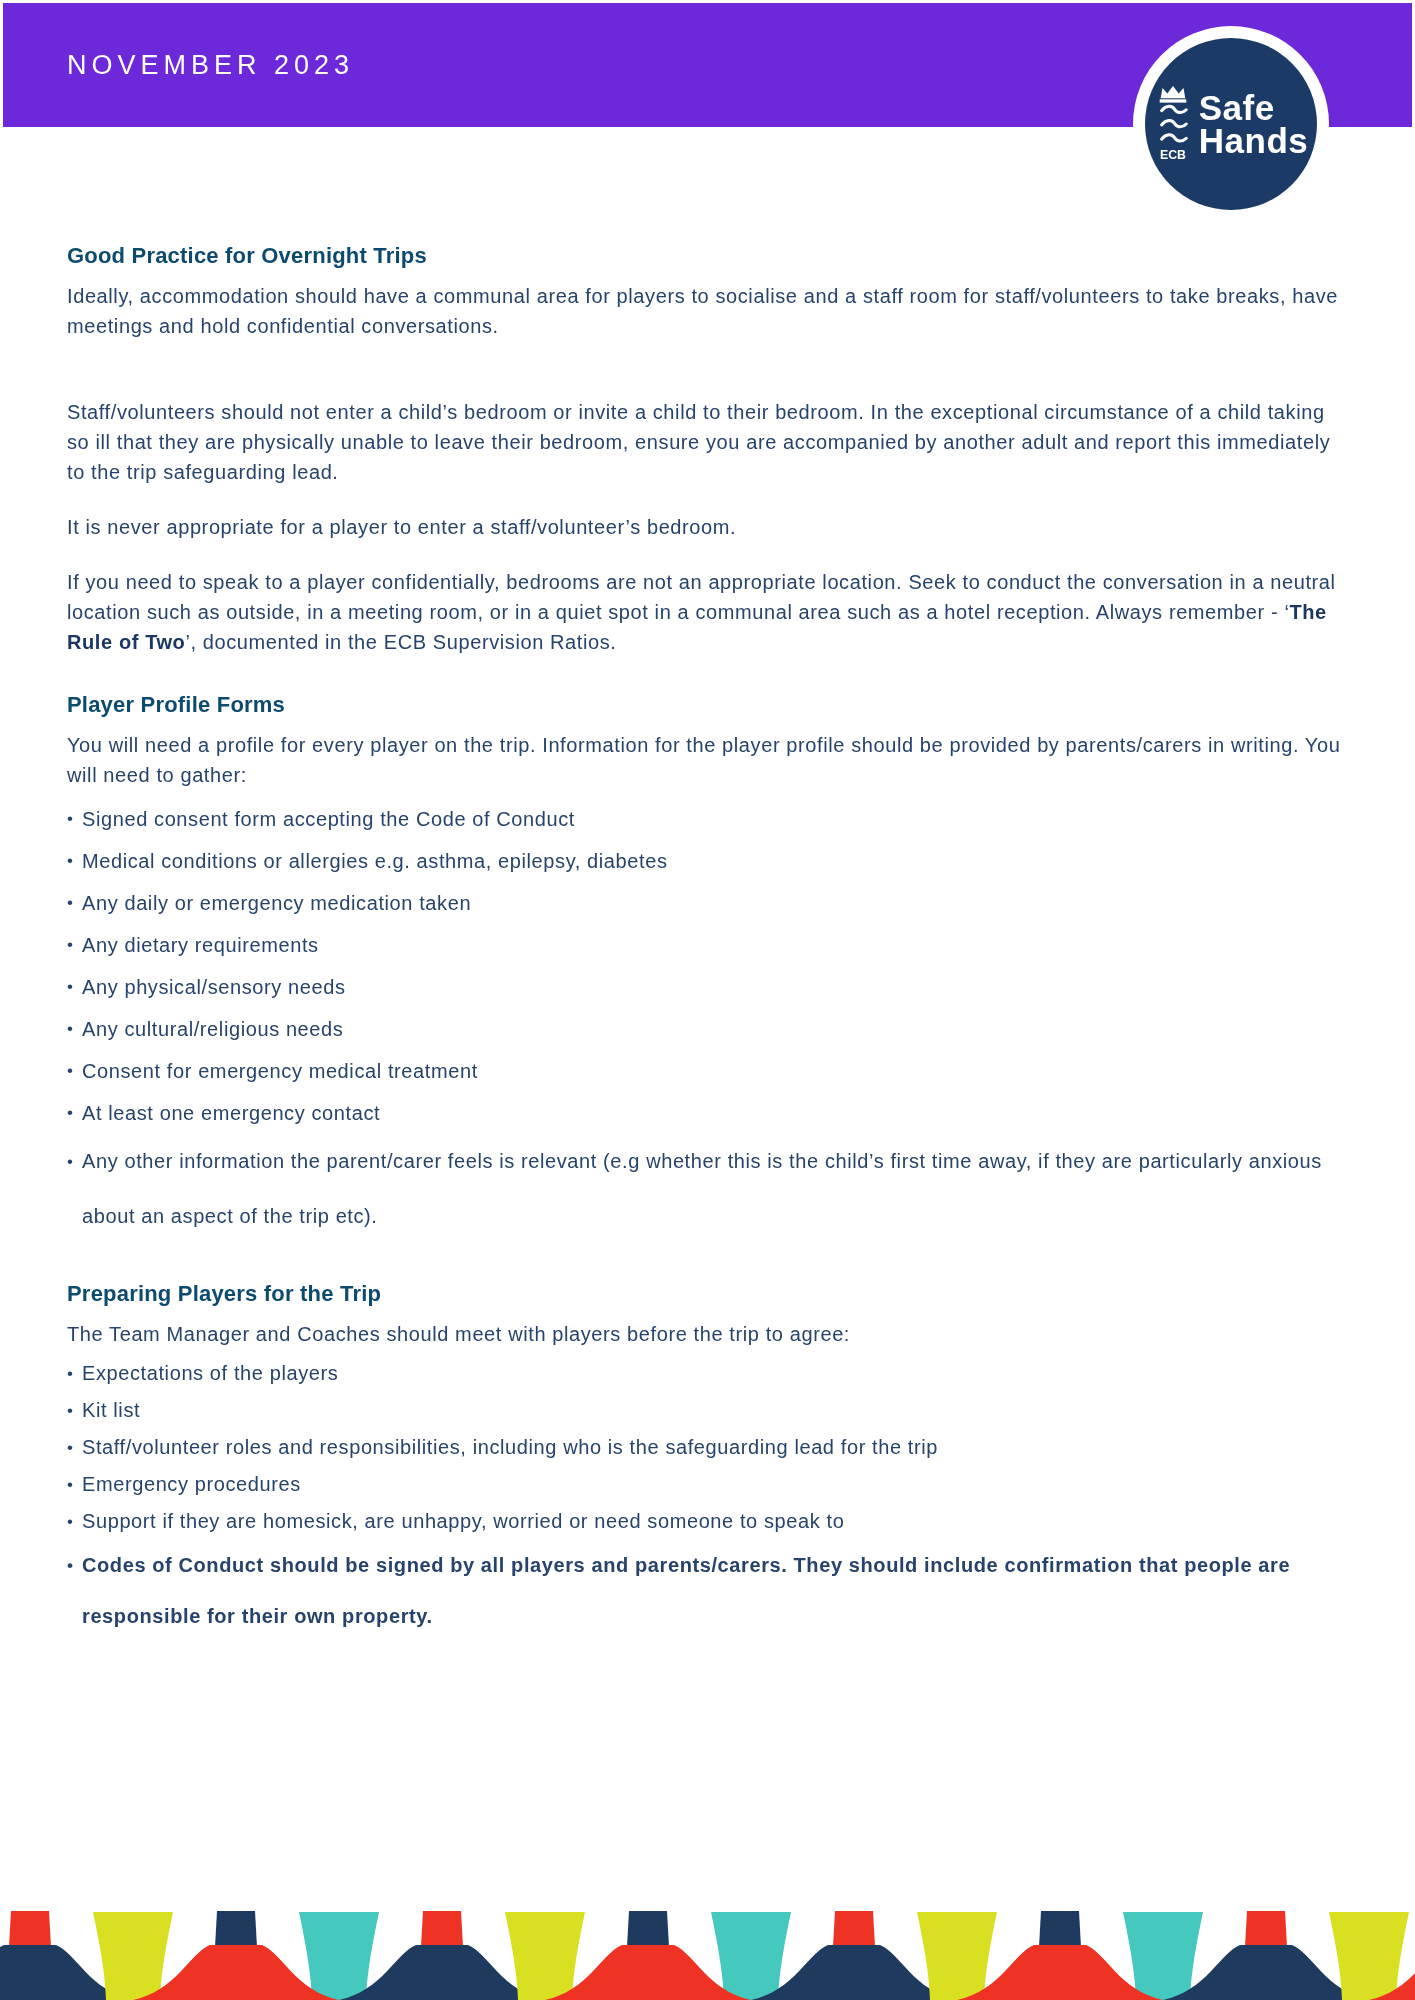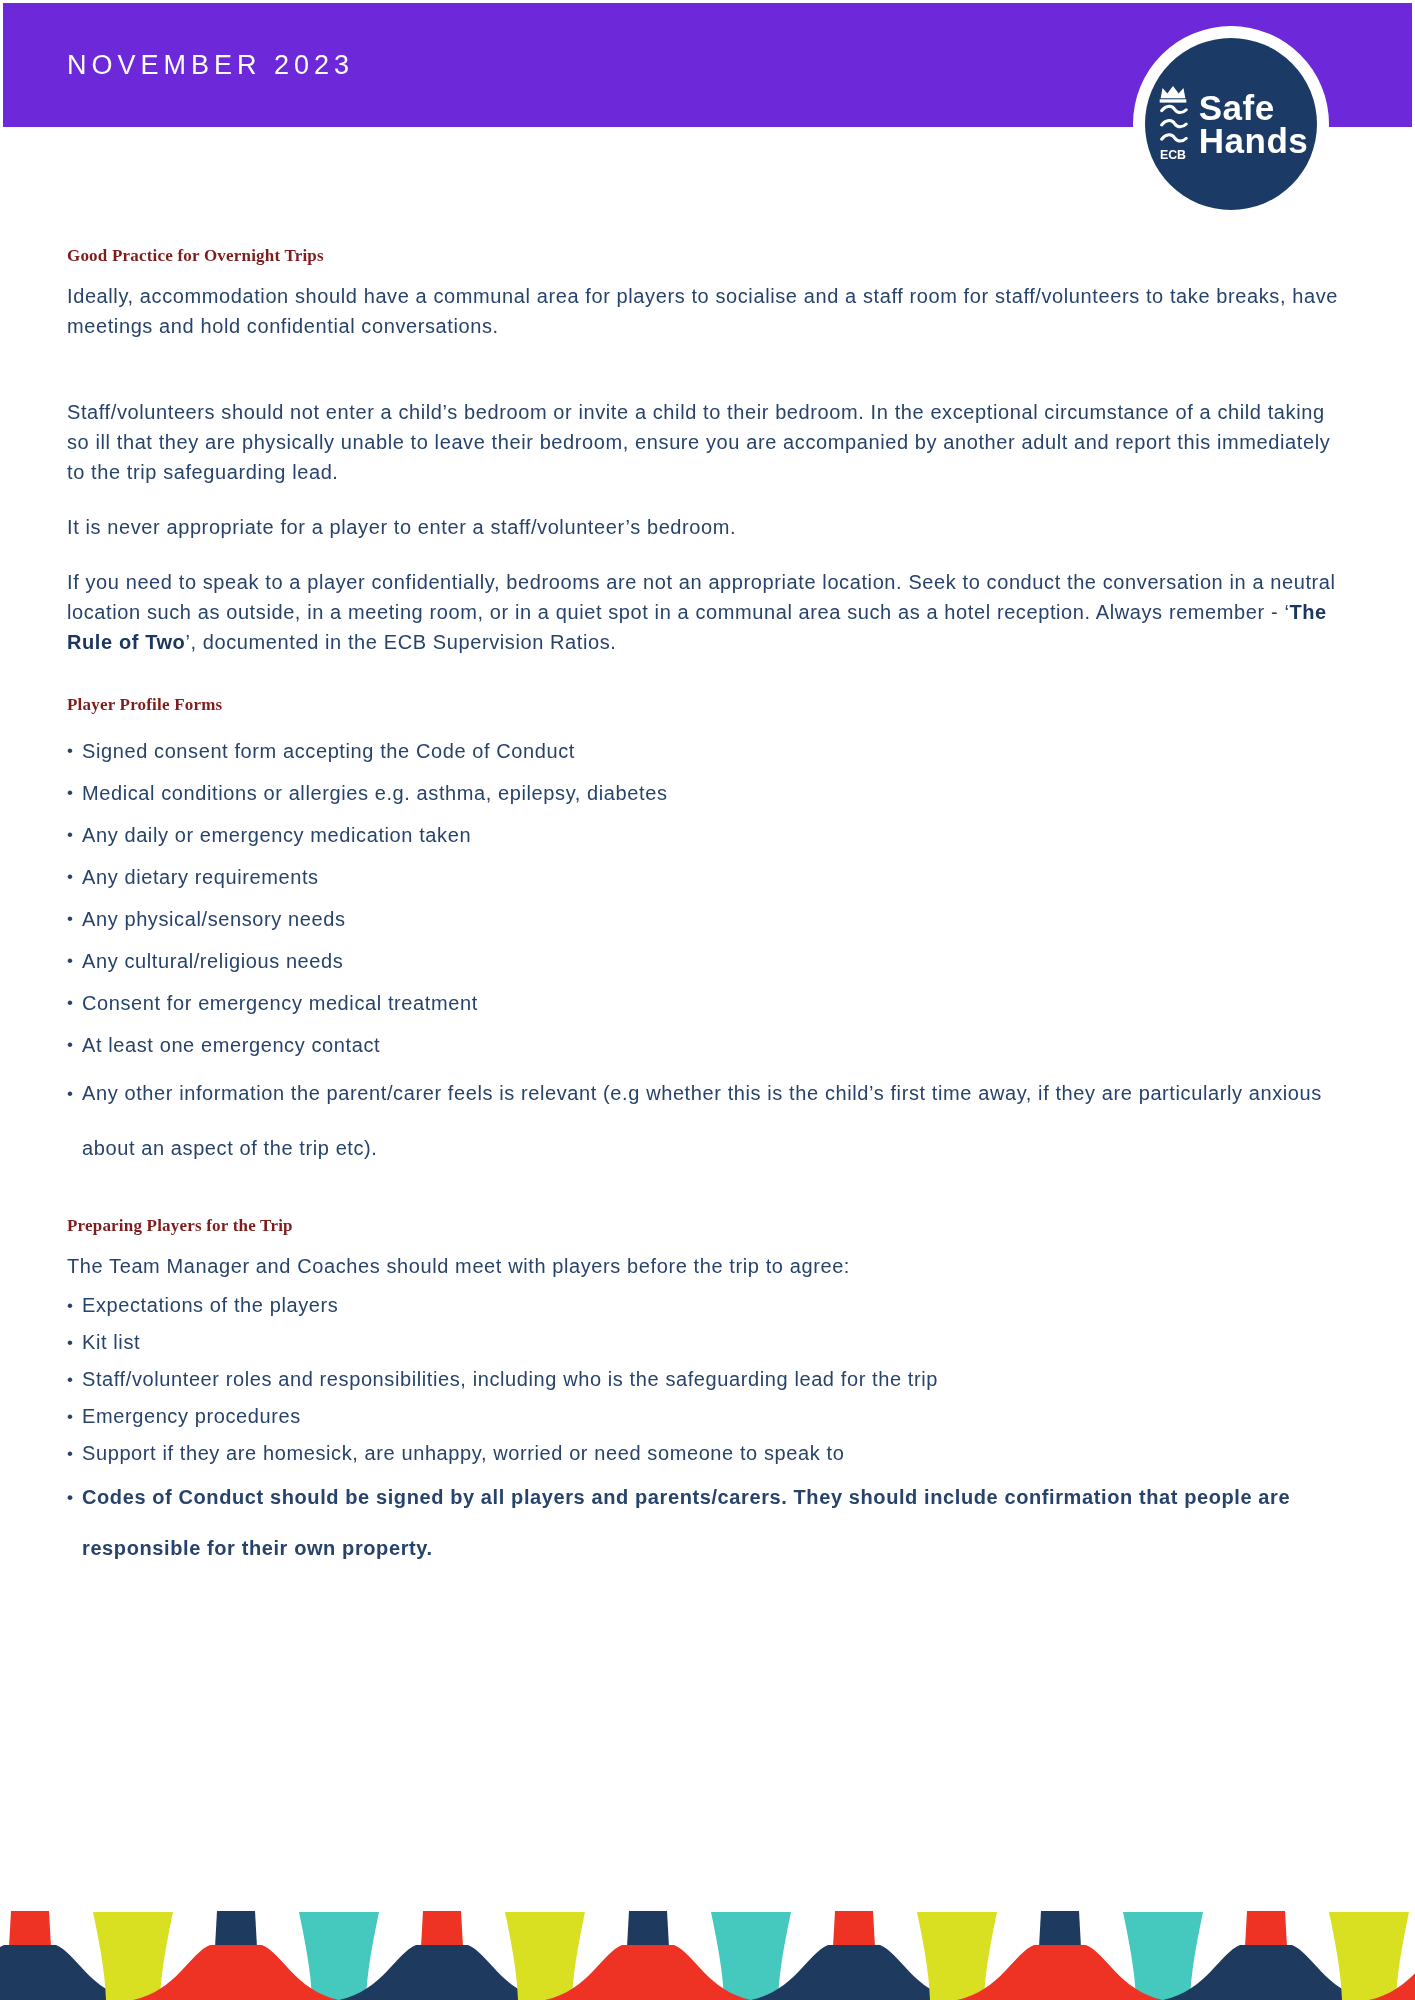--- a/index.html
+++ b/index.html
@@ -26,22 +26,22 @@
     display:flex;align-items:center;justify-content:center;gap:7px;
   }
   .crest{width:38px;height:82px;flex:0 0 auto;}
   .logo-words{color:#ffffff;font-weight:bold;font-size:35px;line-height:33px;letter-spacing:.5px;}
   
   .content{
     position:absolute;left:67px;top:240px;width:1285px;color:#27436b;
     font-size:20px;line-height:30px;letter-spacing:.6px;
   }
   .content h2{
-    margin:0 0 9px 0;color:#7f1d1d;font-size:17px;line-height:32px;
-    letter-spacing:.2px;font-weight:bold;font-family:Liberation Serif, serif;
+    margin:0 0 9px 0;color:#0c4a6e;font-size:22px;line-height:32px;
+    letter-spacing:.2px;font-weight:bold;
   }
   .content p{margin:0 0 25px 0;}
   .content p.gap-after{margin-bottom:56px;}
   .sect{margin-top:32px;}
   .sect.first{margin-top:0;}
   ul.blist{list-style:none;margin:6px 0 0 0;padding:0;}
   ul.blist li{position:relative;padding-left:15px;}
   ul.list-a li{line-height:42px;}
   ul.list-b li{line-height:37px;}
   ul.blist li.loose-a{line-height:55px;}
@@ -86,20 +86,21 @@
     <section class="sect first">
       <h2>Good Practice for Overnight Trips</h2>
       <p class="gap-after">Ideally, accommodation should have a communal area for players to socialise and a staff room for staff/volunteers to take breaks, have meetings and hold confidential conversations.</p>
       <p>Staff/volunteers should not enter a child’s bedroom or invite a child to their bedroom. In the exceptional circumstance of a child taking so ill that they are physically unable to leave their bedroom, ensure you are accompanied by another adult and report this immediately to the trip safeguarding lead.</p>
       <p>It is never appropriate for a player to enter a staff/volunteer’s bedroom.</p>
       <p><span>If you need to speak to a player confidentially, bedrooms are not an appropriate location. Seek to conduct the conversation in a neutral location such as outside, in a meeting room, or in a quiet spot in a communal area such as a hotel reception. Always remember - ‘</span><span class="b">The Rule of Two</span><span>’, documented in the ECB Supervision Ratios.</span></p>
     </section>
 
     <section class="sect">
       <h2>Player Profile Forms</h2>
+      <p style="margin-bottom:8px">You will need a profile for every player on the trip. Information for the player profile should be provided by parents/carers in writing. You will need to gather:</p>
       <ul class="blist list-a">
         <li>Signed consent form accepting the Code of Conduct</li>
         <li>Medical conditions or allergies e.g. asthma, epilepsy, diabetes</li>
         <li>Any daily or emergency medication taken</li>
         <li>Any dietary requirements</li>
         <li>Any physical/sensory needs</li>
         <li>Any cultural/religious needs</li>
         <li>Consent for emergency medical treatment</li>
         <li>At least one emergency contact</li>
         <li class="loose-a">Any other information the parent/carer feels is relevant (e.g whether this is the child’s first time away, if they are particularly anxious about an aspect of the trip etc).</li>

